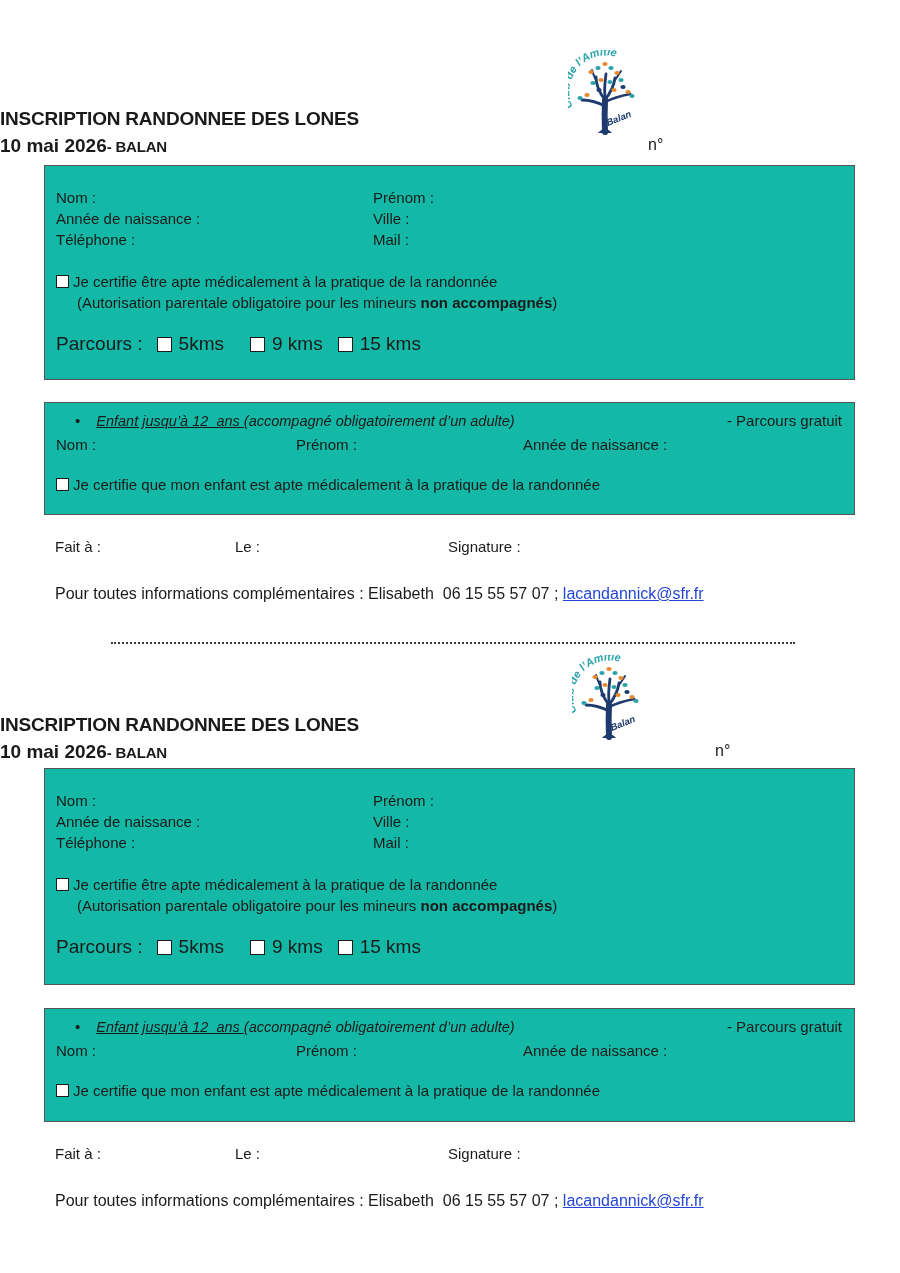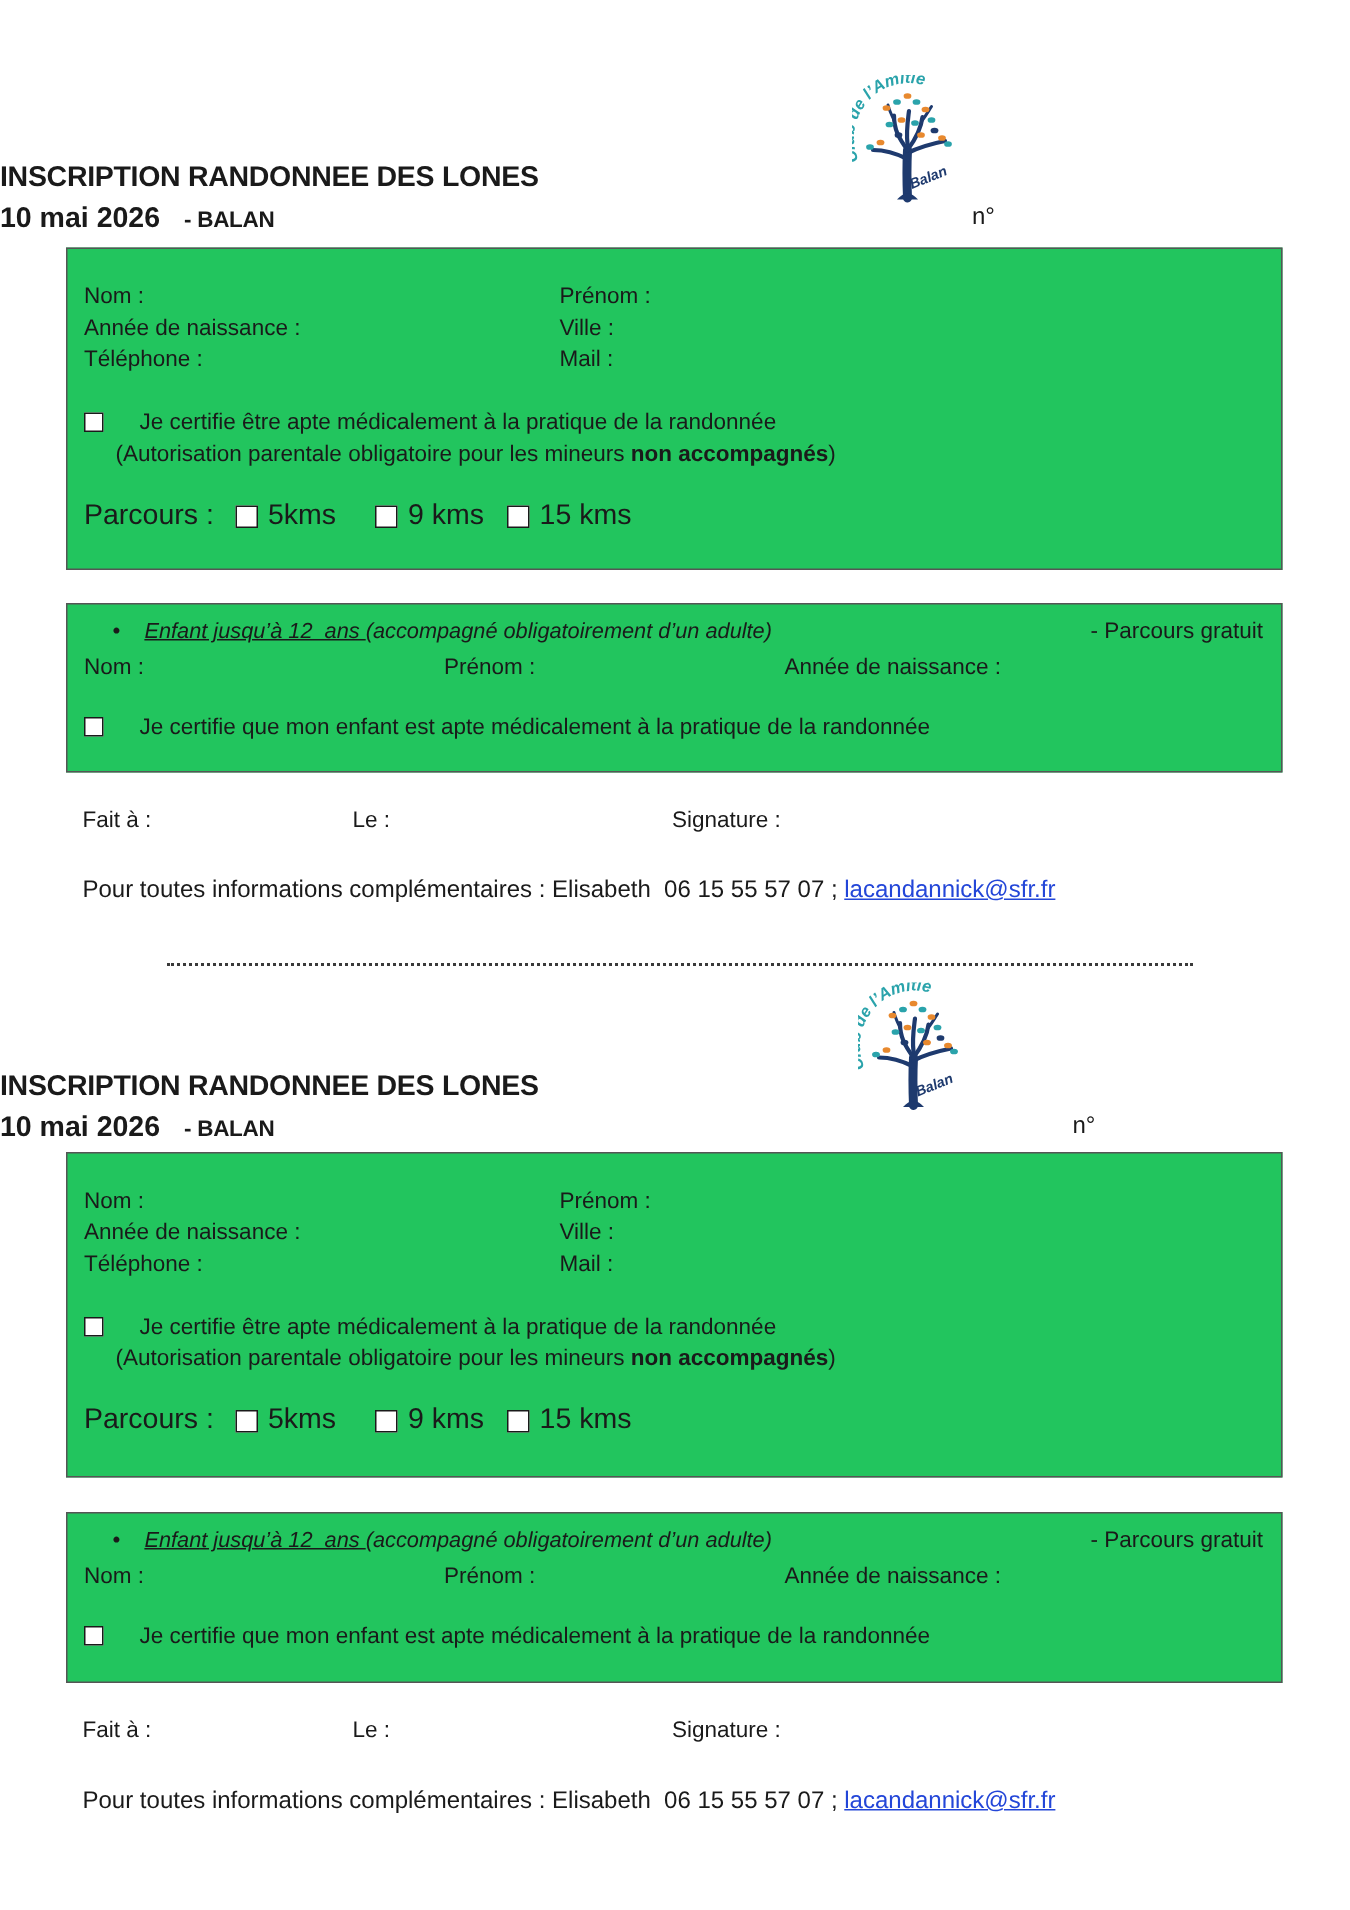--- a/index.html
+++ b/index.html
@@ -14,35 +14,35 @@
 
   .logo{position:absolute;width:78px;height:88px}
   .s1 .logo{left:568px;top:50px}
   .s2 .logo{left:572px;top:10px}
 
   .titleblock{position:absolute;left:0;width:852px;}
   .s1 .titleblock{top:108px}
   .s2 .titleblock{top:69px}
   .t1{font-size:19px;font-weight:bold;letter-spacing:-.2px}
   .t2{margin-top:5px;font-size:19px;font-weight:bold}
-  .t2 .loc{font-size:15px;margin-left:16px;letter-spacing:-.2px}
+  .t2 .loc{font-size:15px;margin-left:0;letter-spacing:-.2px}
 
   .numero{position:absolute;font-size:16px}
   .s1 .numero{left:648px;top:136px}
   .s2 .numero{left:715px;top:97px}
 
-  .box{position:absolute;left:44px;width:811px;border:1px solid #555;box-sizing:border-box;background:#22c55e}
+  .box{position:absolute;left:44px;width:811px;border:1px solid #555;box-sizing:border-box;background:#14b8a6}
   .s1 .box-main{top:165px;height:215px}
   .s2 .box-main{top:123px;height:217px}
   .s1 .box-child{top:402px;height:113px}
   .s2 .box-child{top:363px;height:114px}
 
   .box-main{padding:21px 14px 0 11px;font-size:15px}
   .fieldgrid{display:grid;grid-template-columns:317px 1fr;line-height:21px}
-  .certify-row{margin-top:21px;display:flex;align-items:center;gap:24px;line-height:21px}
+  .certify-row{margin-top:21px;display:flex;align-items:center;gap:4px;line-height:21px}
   .cb{width:13px;height:13px;border:1.6px solid #1a1a1a;display:inline-block;flex:none;background:#fff;box-sizing:border-box}
   .note{padding-left:21px;line-height:21px;white-space:pre-wrap}
   .note b{font-weight:bold}
   .parcours{margin-top:20px;display:flex;align-items:flex-end;font-size:19px}
   .parcours .cb{width:15px;height:15px}
   .p-opt{display:flex;align-items:center;gap:7px}
   .p-opt.o1{margin-left:14px}
   .p-opt.o2{margin-left:26px}
   .p-opt.o3{margin-left:15px}
 

